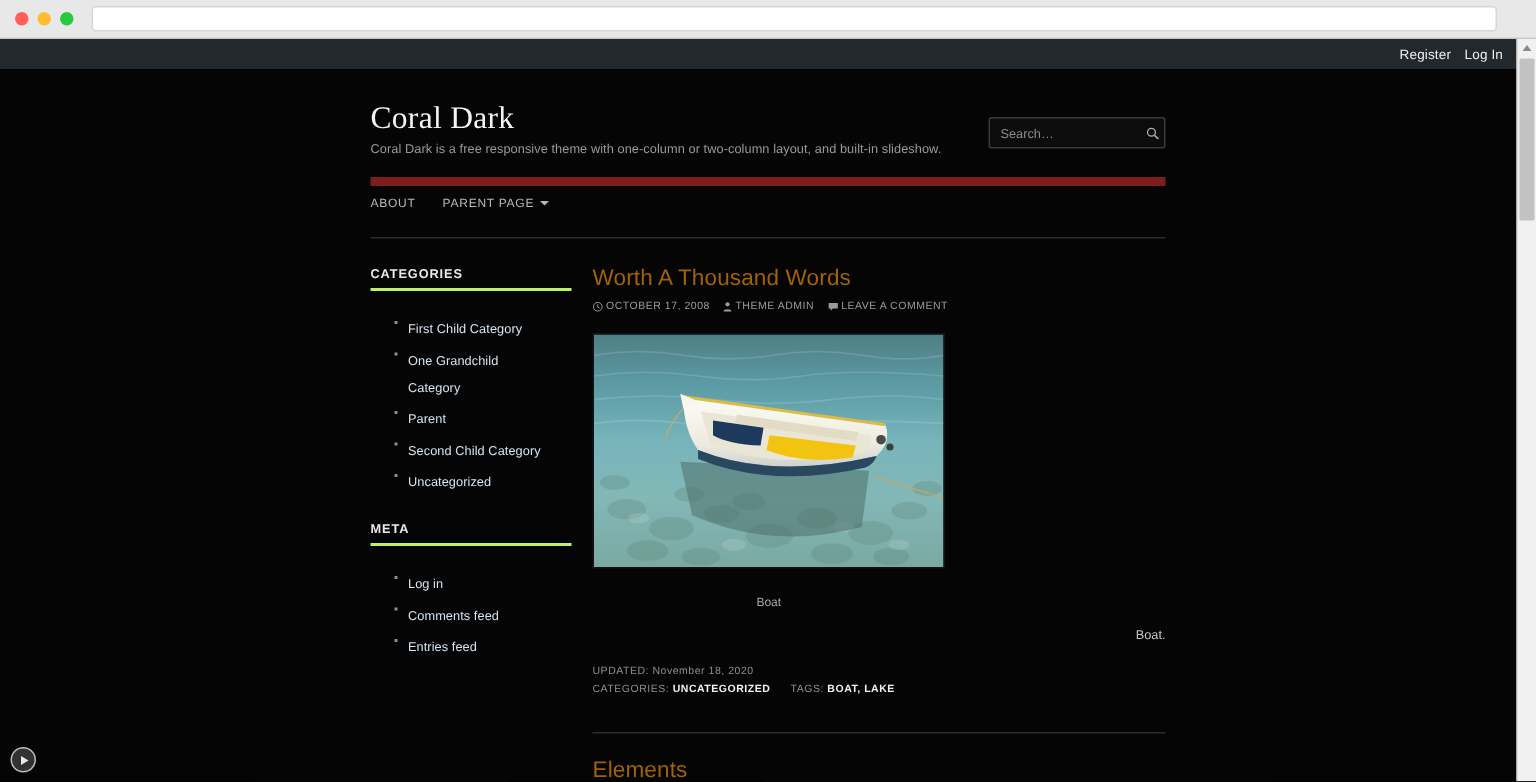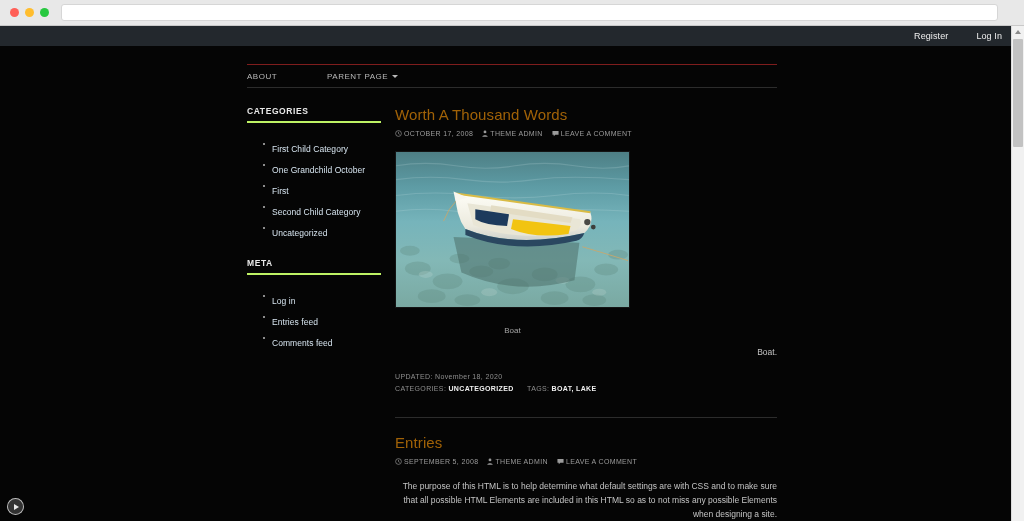--- a/index.html
+++ b/index.html
@@ -59,21 +59,21 @@
     display: flex;
     align-items: center;
     justify-content: flex-end;
     padding-right: 22px;
     box-sizing: border-box;
   }
   .topbar a {
     color: #eeeeee;
     font-size: 9px;
     text-decoration: none;
-    margin-left: 28px;
+    margin-left: 9px;
     letter-spacing: 0.1px;
   }
 
   
   .page-shell {
     width: 1024px;
     background: #050505;
     box-sizing: border-box;
   }
   .container {
@@ -131,26 +131,25 @@
     transform: translateY(-50%);
     background: none;
     border: none;
     cursor: pointer;
     padding: 0;
     line-height: 0;
   }
 
   
   .main-nav {
-    border-top: 1px solid #7f1d1d;
+    border-top: 6px solid #7f1d1d;
     border-bottom: 1px solid #2c2c2c;
-    padding: 7px 0 6px 0;
-    display: flex;
-    align-items: center;
-    gap: 32px;
+    padding: 7px 0 18px 0;
+    display: flex;
+    align-items: center;
   }
   .nav-item {
     color: #b9b9b9;
     font-size: 8px;
     text-decoration: none;
     text-transform: uppercase;
     letter-spacing: 0.5px;
     margin-right: 18px;
     display: inline-flex;
     align-items: center;
@@ -363,52 +362,67 @@
 <div class="viewport">
 
   <div class="topbar">
     <a href="#">Register</a>
     <a href="#">Log In</a>
   </div>
 
   <div class="page-shell">
     <div class="container">
 
+      <div class="site-header">
+        <div class="branding">
+          <h1 class="site-title">Coral Dark</h1>
+          <p class="site-desc">Coral Dark is a free responsive theme with one-column or two-column layout, and built-in slideshow.</p>
+        </div>
+        <div class="search-form">
+          <input class="search-input" type="text" placeholder="Search…" style="">
+          <button class="search-btn">
+            <svg width="9" height="9" viewBox="0 0 16 16">
+              <circle cx="6.5" cy="6.5" r="4.7" fill="none" stroke="#b0b0b0" stroke-width="1.5"></circle>
+              <line x1="10.2" y1="10.2" x2="14.6" y2="14.6" stroke="#b0b0b0" stroke-width="1.8"></line>
+            </svg>
+          </button>
+        </div>
+      </div>
 
       <nav class="main-nav">
         <a class="nav-item" href="#">
           <span>About</span>
         </a>
         <a class="nav-item" href="#">
           <span>Parent Page</span>
           <span class="caret"></span>
         </a>
       </nav>
 
       <div class="layout">
 
         <aside class="sidebar">
 
           <div class="widget">
             <h2 class="widget-title">Categories</h2>
             <ul>
               <li><a href="#">First Child Category</a></li>
-              <li><a href="#">One Grandchild October</a></li>
-              <li><a href="#">First</a></li>
+              <li><a href="#">One Grandchild Category</a></li>
+              <li><a href="#">Parent</a></li>
               <li><a href="#">Second Child Category</a></li>
               <li><a href="#">Uncategorized</a></li>
             </ul>
           </div>
 
           <div class="widget">
             <h2 class="widget-title">Meta</h2>
             <ul>
               <li><a href="#">Log in</a></li>
+              <li><a href="#">Comments feed</a></li>
               <li><a href="#">Entries feed</a></li>
-              <li><a href="#">Comments feed</a></li>
             </ul>
           </div>
 
         </aside>
 
         <main class="main">
 
           <article class="post">
             <h2 class="post-title">Worth A Thousand Words</h2>
             <div class="post-meta">
@@ -531,21 +545,21 @@
                 <span class="footer-sep"></span>
                 <span>TAGS:</span>
                 <a href="#">Boat, Lake</a>
               </div>
             </div>
           </article>
 
           <hr class="post-divider">
 
           <article class="post">
-            <h2 class="post-title">Entries</h2>
+            <h2 class="post-title">Elements</h2>
             <div class="post-meta">
               <a class="meta-item" href="#">
                 <span class="meta-icon">
                   <svg width="7" height="7" viewBox="0 0 16 16">
                     <circle cx="8" cy="8" r="6.6" fill="none" stroke="#9b9b9b" stroke-width="1.5"></circle>
                     <path d="M8 4.2 V8.3 L10.8 10" fill="none" stroke="#9b9b9b" stroke-width="1.5"></path>
                   </svg>
                 </span>
                 <span>September 5, 2008</span>
               </a>

